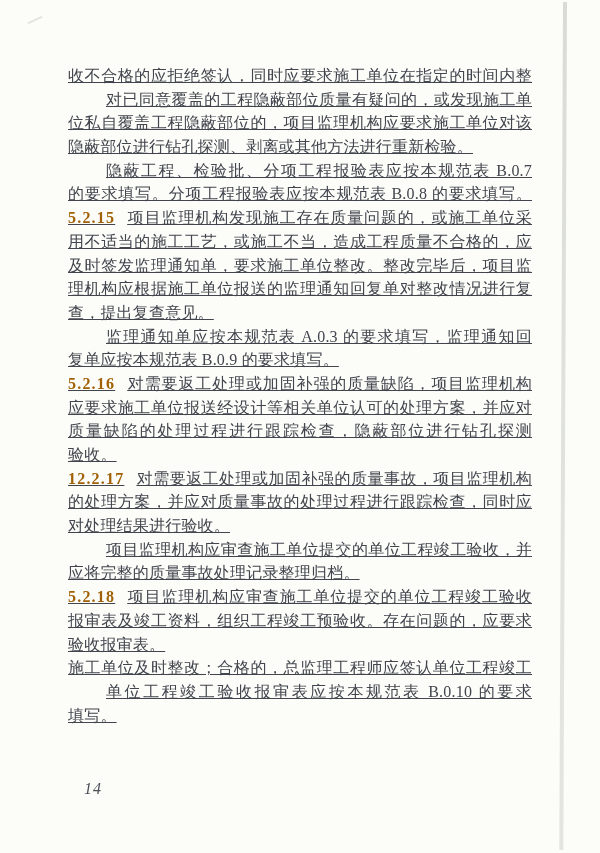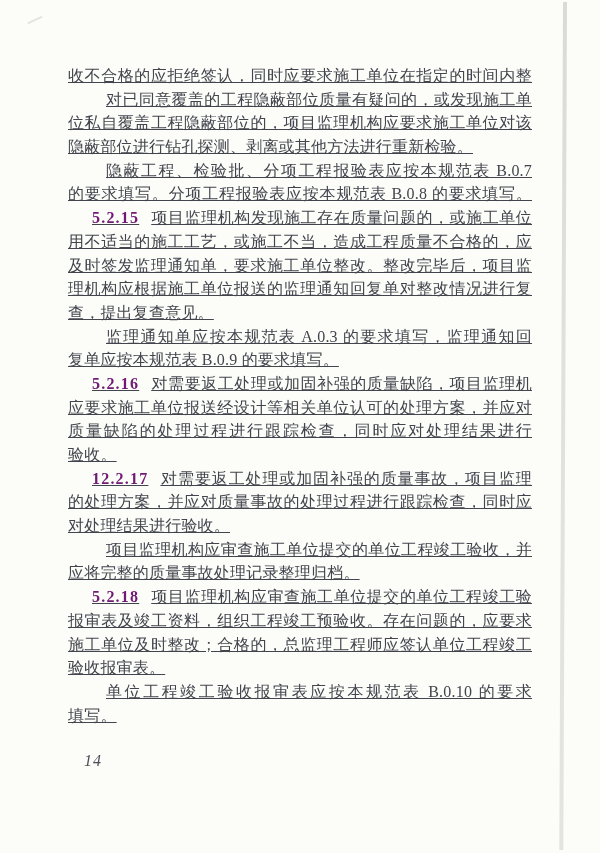--- a/index.html
+++ b/index.html
@@ -54,29 +54,28 @@
   }
   .line.full {
     text-align: justify;
     text-align-last: justify;
   }
   .line.ind {
     padding-left: 38px;
   }
   .secnum {
     font-weight: bold;
-    color: #701a75;
+    color: #a16207;
     letter-spacing: 1.2px;
     margin-right: 12px;
-    margin-left: 24px;
   }
   .page-number {
     position: absolute;
     left: 84px;
-    top: 752px;
+    top: 780px;
     font-size: 16px;
     font-style: italic;
     color: #4b4e56;
     letter-spacing: 1px;
   }
 </style>
 </head>
 <body>
 
 <div class="page">
@@ -91,28 +90,28 @@
       <div class="line full"><span>的要求填写。分项工程报验表应按本规范表 B.0.8 的要求填写。</span></div>
       <div class="line full"><span class="secnum">5.2.15</span><span>项目监理机构发现施工存在质量问题的，或施工单位采</span></div>
       <div class="line full"><span>用不适当的施工工艺，或施工不当，造成工程质量不合格的，应</span></div>
       <div class="line full"><span>及时签发监理通知单，要求施工单位整改。整改完毕后，项目监</span></div>
       <div class="line full"><span>理机构应根据施工单位报送的监理通知回复单对整改情况进行复</span></div>
       <div class="line"><span>查，提出复查意见。</span></div>
       <div class="line ind full"><span>监理通知单应按本规范表 A.0.3 的要求填写，监理通知回</span></div>
       <div class="line"><span>复单应按本规范表 B.0.9 的要求填写。</span></div>
       <div class="line full"><span class="secnum">5.2.16</span><span>对需要返工处理或加固补强的质量缺陷，项目监理机构</span></div>
       <div class="line full"><span>应要求施工单位报送经设计等相关单位认可的处理方案，并应对</span></div>
-      <div class="line full"><span>质量缺陷的处理过程进行跟踪检查，同时应对处理结果进行</span></div>
+      <div class="line full"><span>质量缺陷的处理过程进行跟踪检查，隐蔽部位进行钻孔探测</span></div>
       <div class="line"><span>验收。</span></div>
       <div class="line full"><span class="secnum">12.2.17</span><span>对需要返工处理或加固补强的质量事故，项目监理机构</span></div>
       <div class="line full"><span>的处理方案，并应对质量事故的处理过程进行跟踪检查，同时应</span></div>
       <div class="line"><span>对处理结果进行验收。</span></div>
       <div class="line ind full"><span>项目监理机构应审查施工单位提交的单位工程竣工验收，并</span></div>
       <div class="line"><span>应将完整的质量事故处理记录整理归档。</span></div>
       <div class="line full"><span class="secnum">5.2.18</span><span>项目监理机构应审查施工单位提交的单位工程竣工验收</span></div>
       <div class="line full"><span>报审表及竣工资料，组织工程竣工预验收。存在问题的，应要求</span></div>
+      <div class="line"><span>验收报审表。</span></div>
       <div class="line full"><span>施工单位及时整改；合格的，总监理工程师应签认单位工程竣工</span></div>
-      <div class="line"><span>验收报审表。</span></div>
       <div class="line ind full"><span>单位工程竣工验收报审表应按本规范表 B.0.10 的要求</span></div>
       <div class="line"><span>填写。</span></div>
     </div>
   <div class="page-number">14</div>
 </div>
 
 </body></html>

